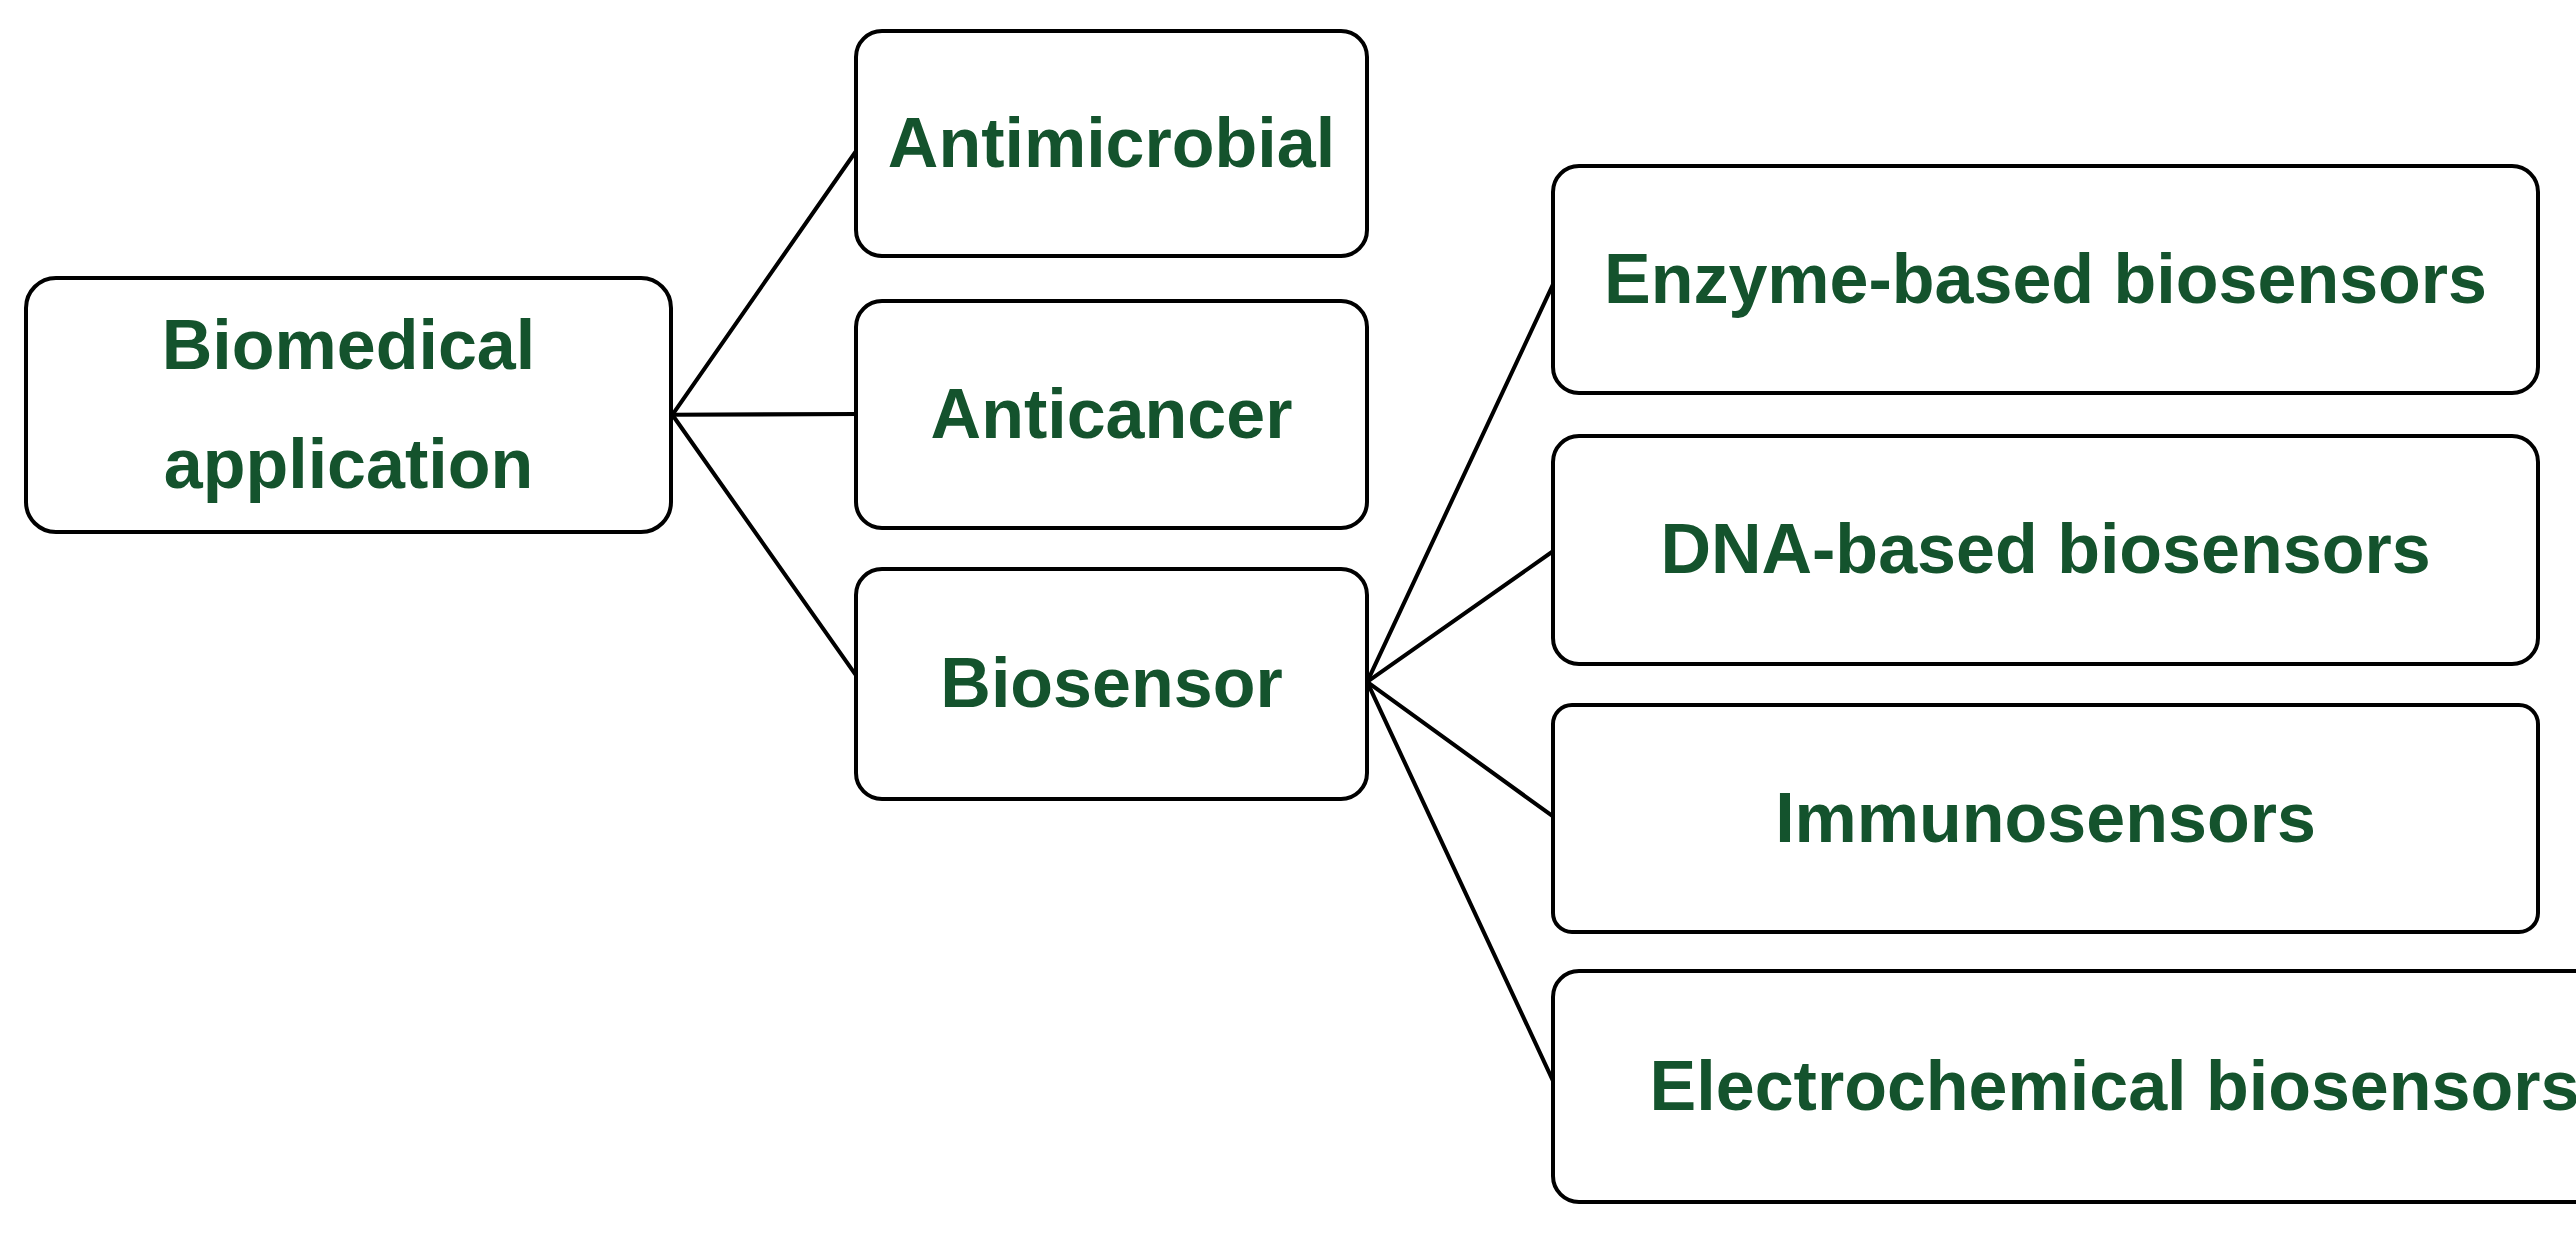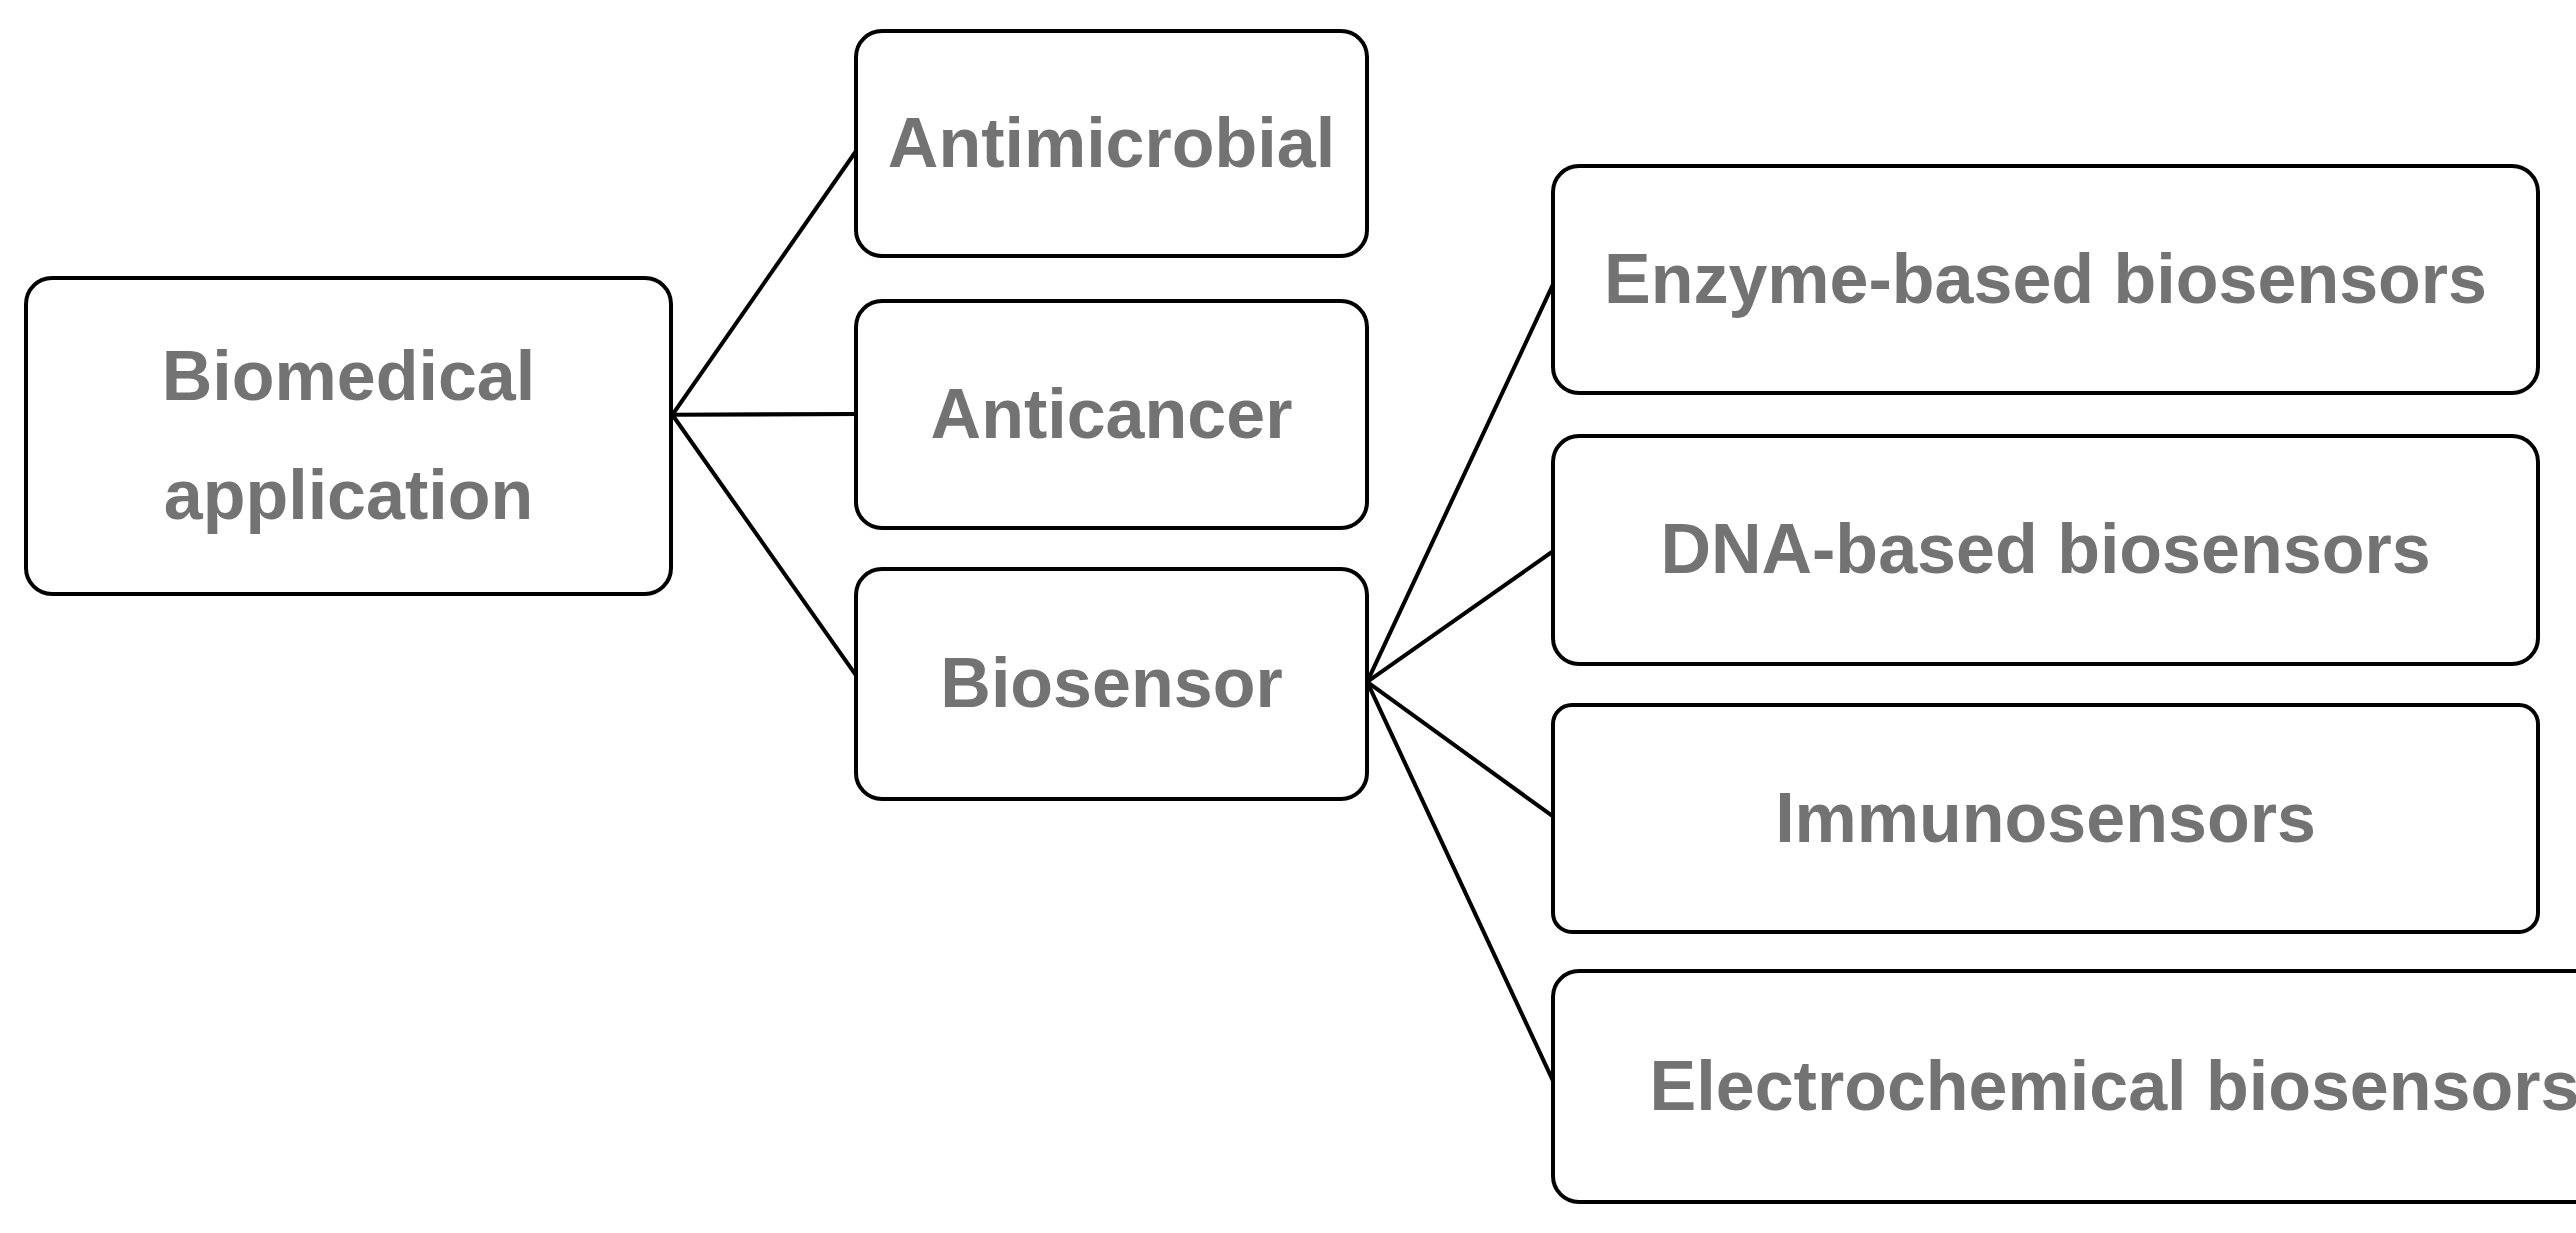--- a/index.html
+++ b/index.html
@@ -31,29 +31,30 @@
     position: absolute;
     box-sizing: border-box;
     border: 4.9px solid #000000;
     border-radius: 28px;
     background: #ffffff;
     display: flex;
     align-items: center;
     justify-content: center;
     text-align: center;
     font-weight: 700;
-    color: #737373;
+    color: #14532d;
     font-size: 70px;
     line-height: 1.25;
     padding: 0 11.4px;
   }
   .node-root {
-    left: 24px;  top: 276px;  width: 649px;  height: 320px;
+    left: 24px;  top: 276px;  width: 649px;  height: 258px;
     line-height: 1.7;
     padding: 0 16px;
+    border-radius: 32px;
   }
   .node-antimicrobial { left: 854px; top: 29px;   width: 515px;  height: 229px; }
   .node-anticancer    { left: 854px; top: 299px;  width: 515px;  height: 231px; }
   .node-biosensor     { left: 854px; top: 567px;  width: 515px;  height: 234px; }
   .node-enzyme        { left: 1551px; top: 164px;  width: 989px; height: 231px; }
   .node-dna           { left: 1551px; top: 434px;  width: 989px; height: 232px; }
   .node-immuno        { left: 1551px; top: 703px;  width: 989px; height: 231px; border-radius: 21px; }
   .node-electro       { left: 1551px; top: 969px; width: 1127px; height: 235px; }
 </style>
 </head>

